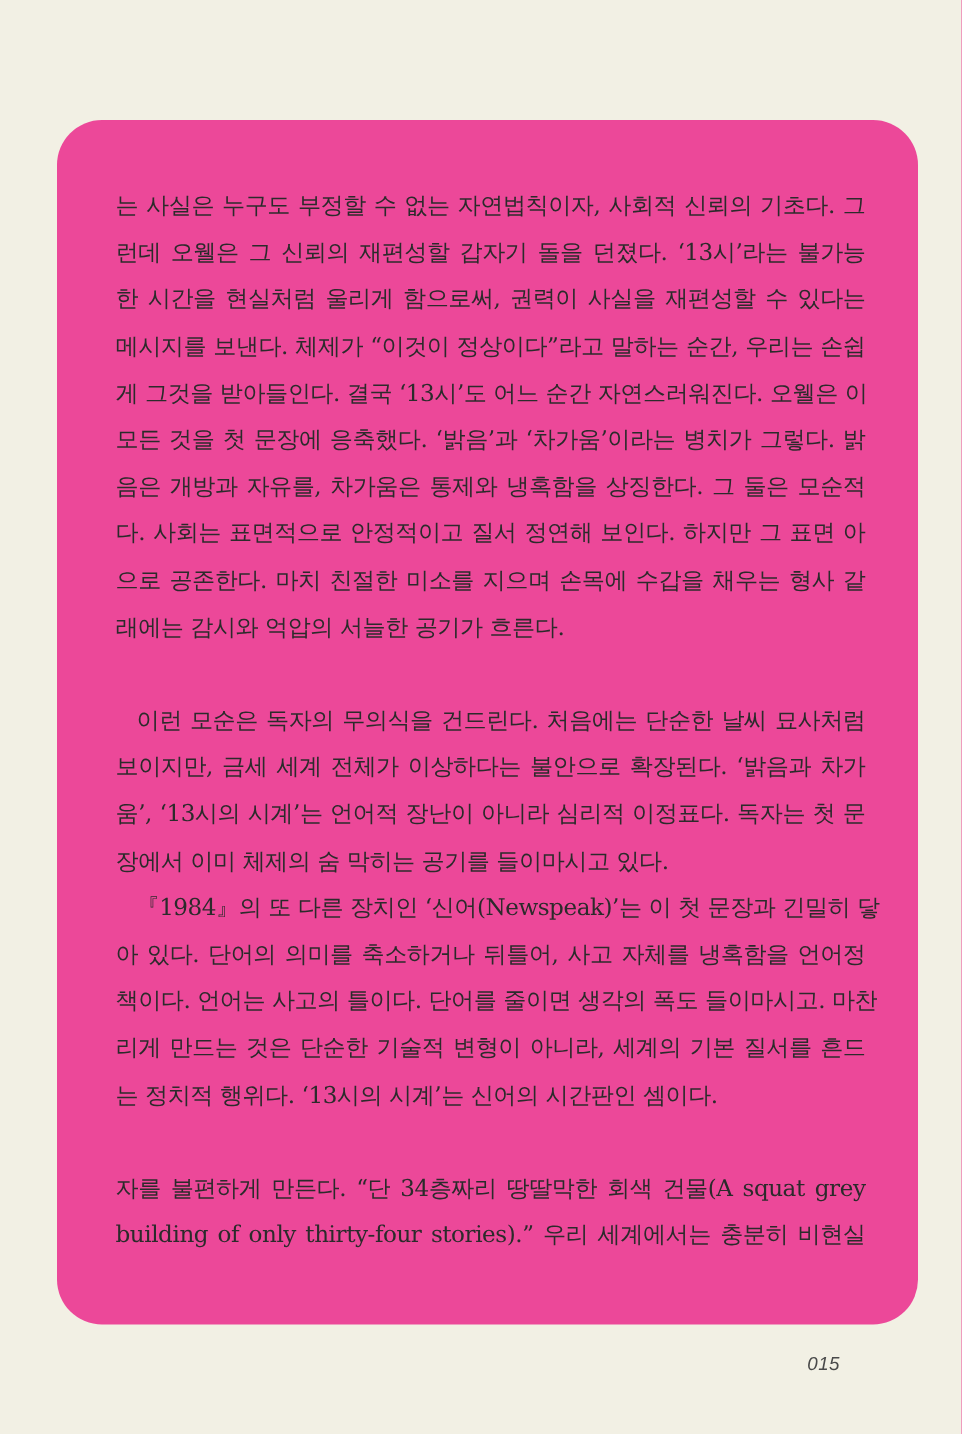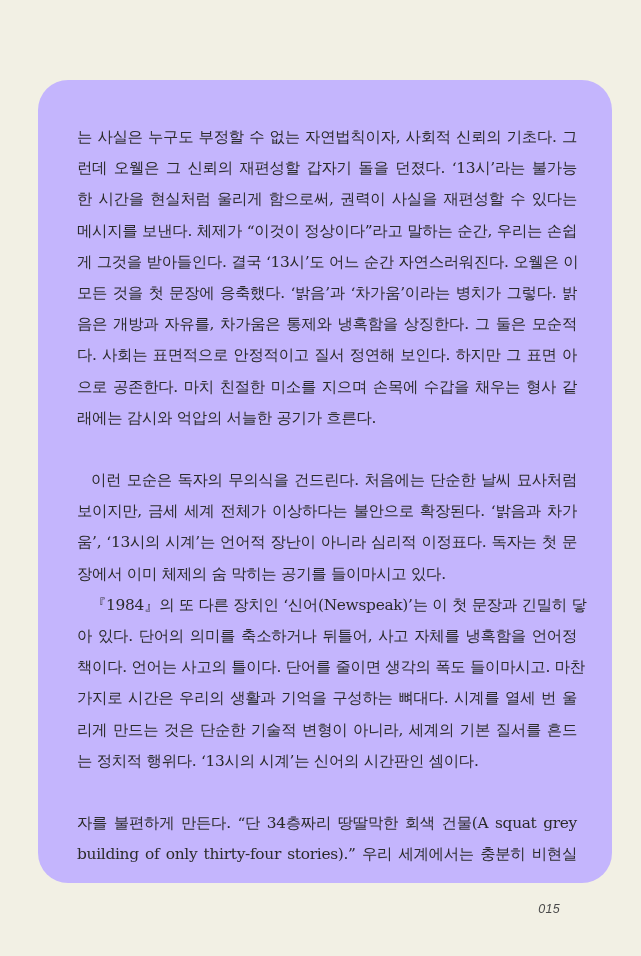--- a/index.html
+++ b/index.html
@@ -13,21 +13,21 @@
       position: relative;
       overflow: hidden;
       font-family: "DejaVu Serif", "Liberation Serif", serif;
     }
     .page-card {
       position: absolute;
       left: 38px;
       top: 80px;
       width: 574px;
       height: 803px;
-      background: #c4b5fd;
+      background: #ec4899;
       border-radius: 30px;
       box-sizing: border-box;
       overflow: hidden;
     }
     .text-block {
       position: absolute;
       left: 39px;
       top: 42px;
       width: 500px;
       color: #2b2b2b;
@@ -91,21 +91,20 @@
       <span class="line indent">이런 모순은 독자의 무의식을 건드린다. 처음에는 단순한 날씨 묘사처럼</span>
       <span class="line">보이지만, 금세 세계 전체가 이상하다는 불안으로 확장된다. ‘밝음과 차가</span>
       <span class="line">움’, ‘13시의 시계’는 언어적 장난이 아니라 심리적 이정표다. 독자는 첫 문</span>
       <span class="line last">장에서 이미 체제의 숨 막히는 공기를 들이마시고 있다.</span>
     </div>
 
     <div>
       <span class="line indent">『1984』의 또 다른 장치인 ‘신어(Newspeak)’는 이 첫 문장과 긴밀히 닿</span>
       <span class="line">아 있다. 단어의 의미를 축소하거나 뒤틀어, 사고 자체를 냉혹함을 언어정</span>
       <span class="line">책이다. 언어는 사고의 틀이다. 단어를 줄이면 생각의 폭도 들이마시고. 마찬</span>
-      <span class="line">가지로 시간은 우리의 생활과 기억을 구성하는 뼈대다. 시계를 열세 번 울</span>
       <span class="line">리게 만드는 것은 단순한 기술적 변형이 아니라, 세계의 기본 질서를 흔드</span>
       <span class="line last">는 정치적 행위다. ‘13시의 시계’는 신어의 시간판인 셈이다.</span>
     </div>
 
     <span class="para-gap"></span>
 
     <div>
       <span class="line">자를 불편하게 만든다. “단 34층짜리 땅딸막한 회색 건물(A squat grey</span>
       <span class="line">building of only thirty-four stories).” 우리 세계에서는 충분히 비현실</span>
     </div>

